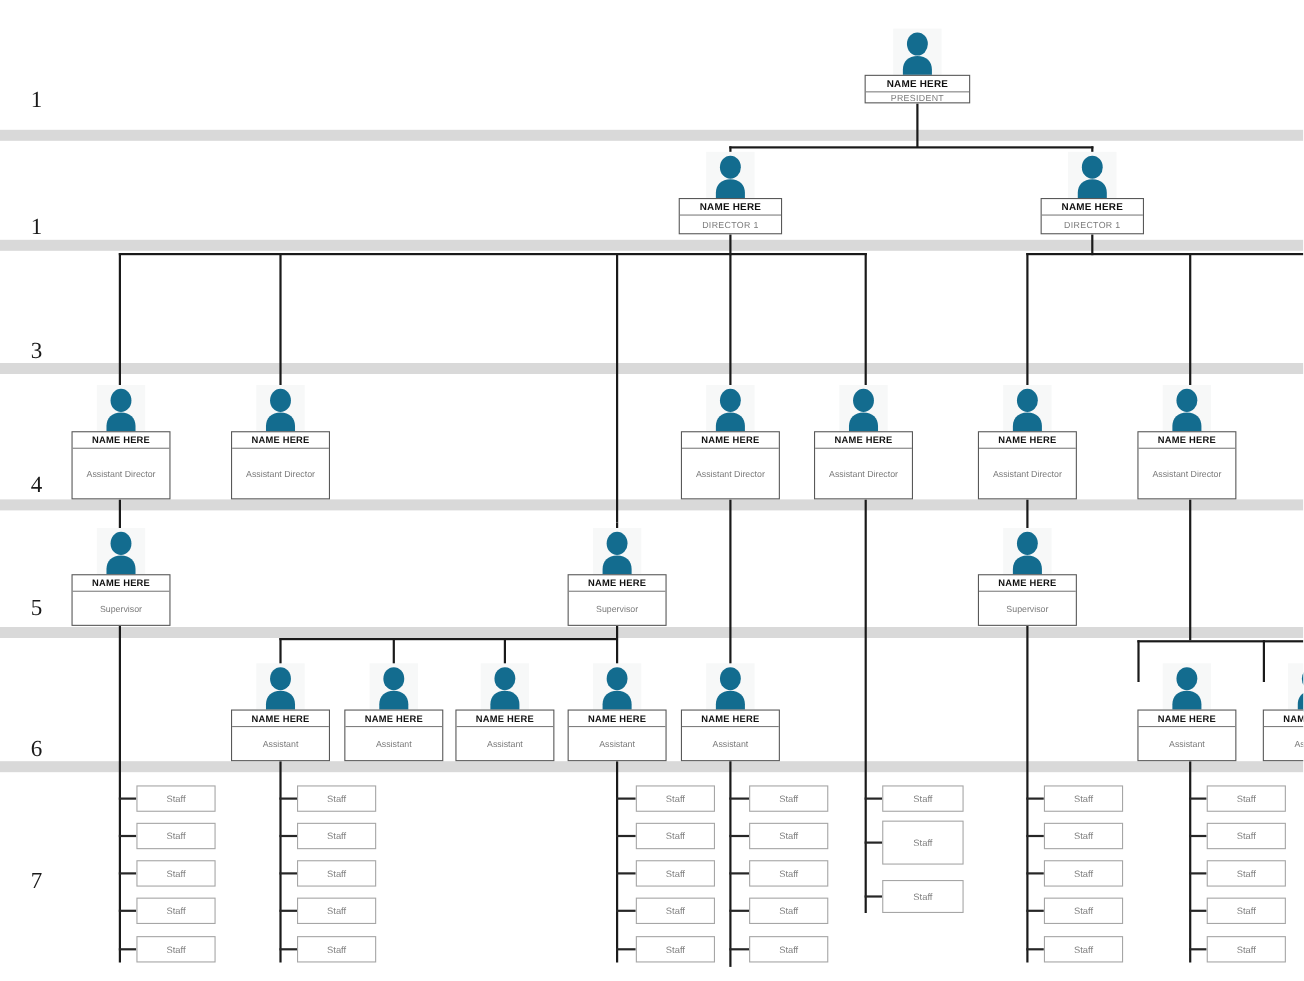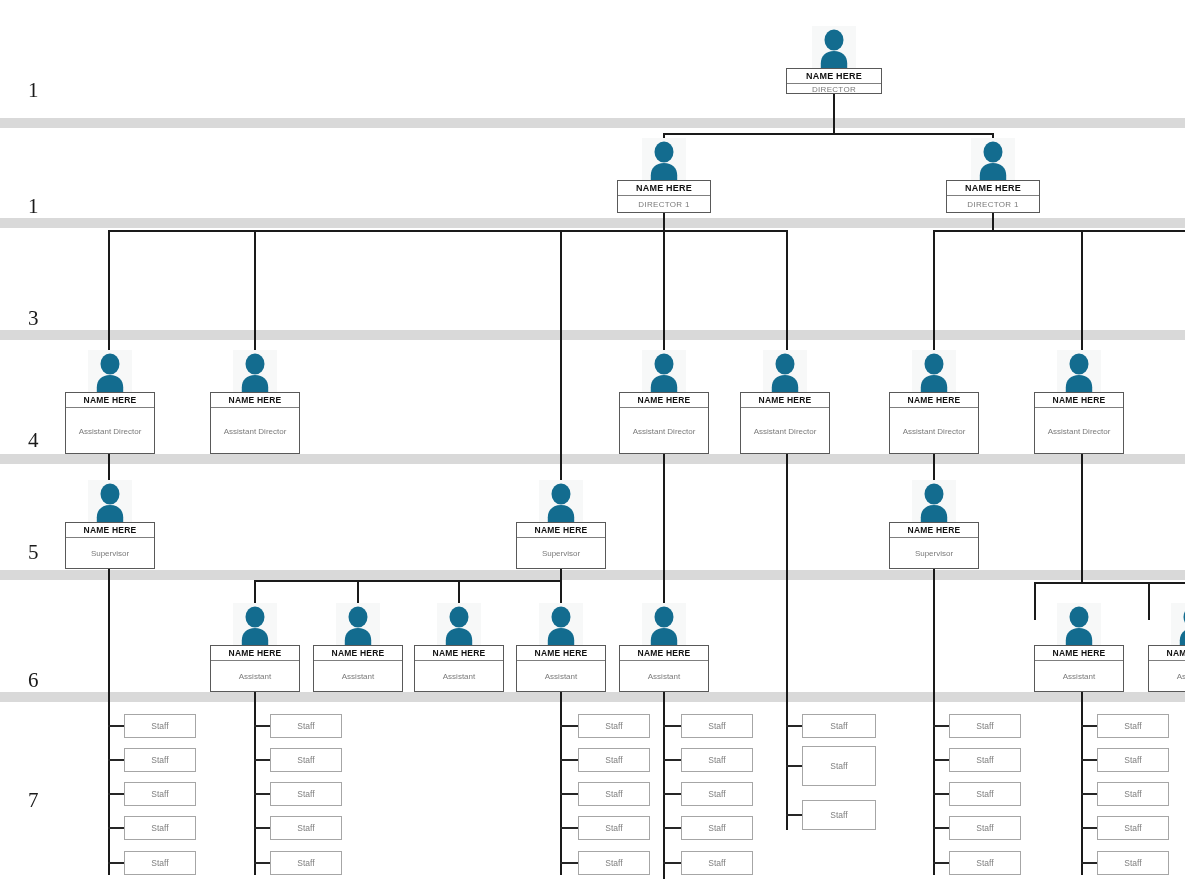--- a/index.html
+++ b/index.html
@@ -200,21 +200,21 @@
 
   <div id="nodes-layer">
       <div class="person" style="left: 812px; top: 26px;">
         <svg viewBox="0 0 44 44" xmlns="http://www.w3.org/2000/svg">
           <ellipse cx="22" cy="14" rx="9.5" ry="10.5" fill="#136c8f"></ellipse>
           <path d="M22 25c-8.2 0-13.2 5.2-13.2 12.2V44h26.4v-6.8C35.2 30.2 30.2 25 22 25z" fill="#136c8f"></path>
         </svg>
       </div>
       <div class="card president" style="left: 786px; top: 68px; width: 96px; height: 26px;">
         <div class="name">NAME HERE</div>
-        <div class="title" style="height: 10px;">DIRECTOR</div>
+        <div class="title" style="height: 10px;">PRESIDENT</div>
       </div>
       <div class="person" style="left: 642px; top: 138px;">
         <svg viewBox="0 0 44 44" xmlns="http://www.w3.org/2000/svg">
           <ellipse cx="22" cy="14" rx="9.5" ry="10.5" fill="#136c8f"></ellipse>
           <path d="M22 25c-8.2 0-13.2 5.2-13.2 12.2V44h26.4v-6.8C35.2 30.2 30.2 25 22 25z" fill="#136c8f"></path>
         </svg>
       </div>
       <div class="card director" style="left: 617px; top: 180px; width: 94px; height: 33px;">
         <div class="name">NAME HERE</div>
         <div class="title" style="height: 17px;">DIRECTOR 1</div>

